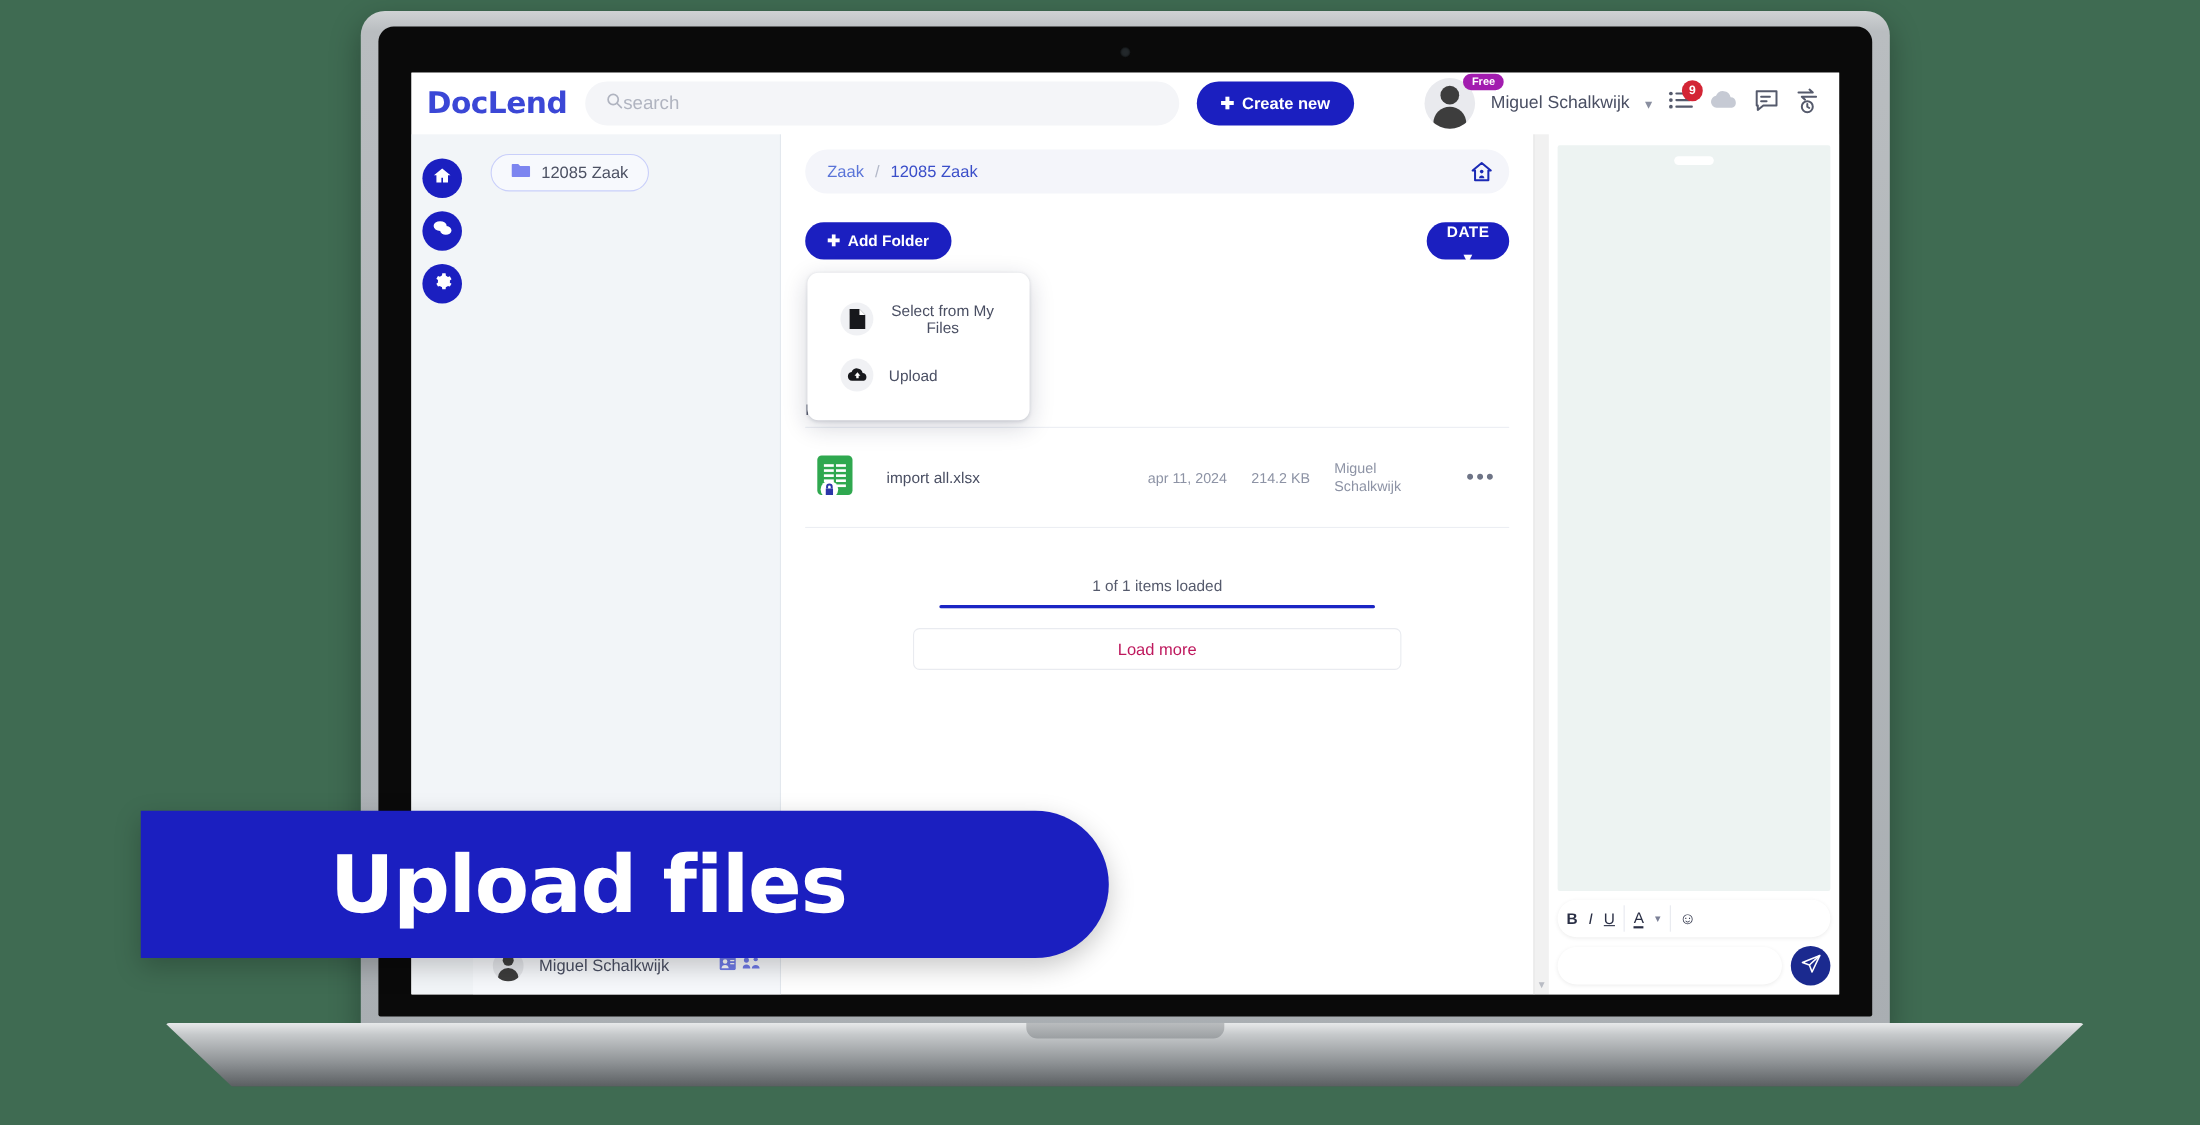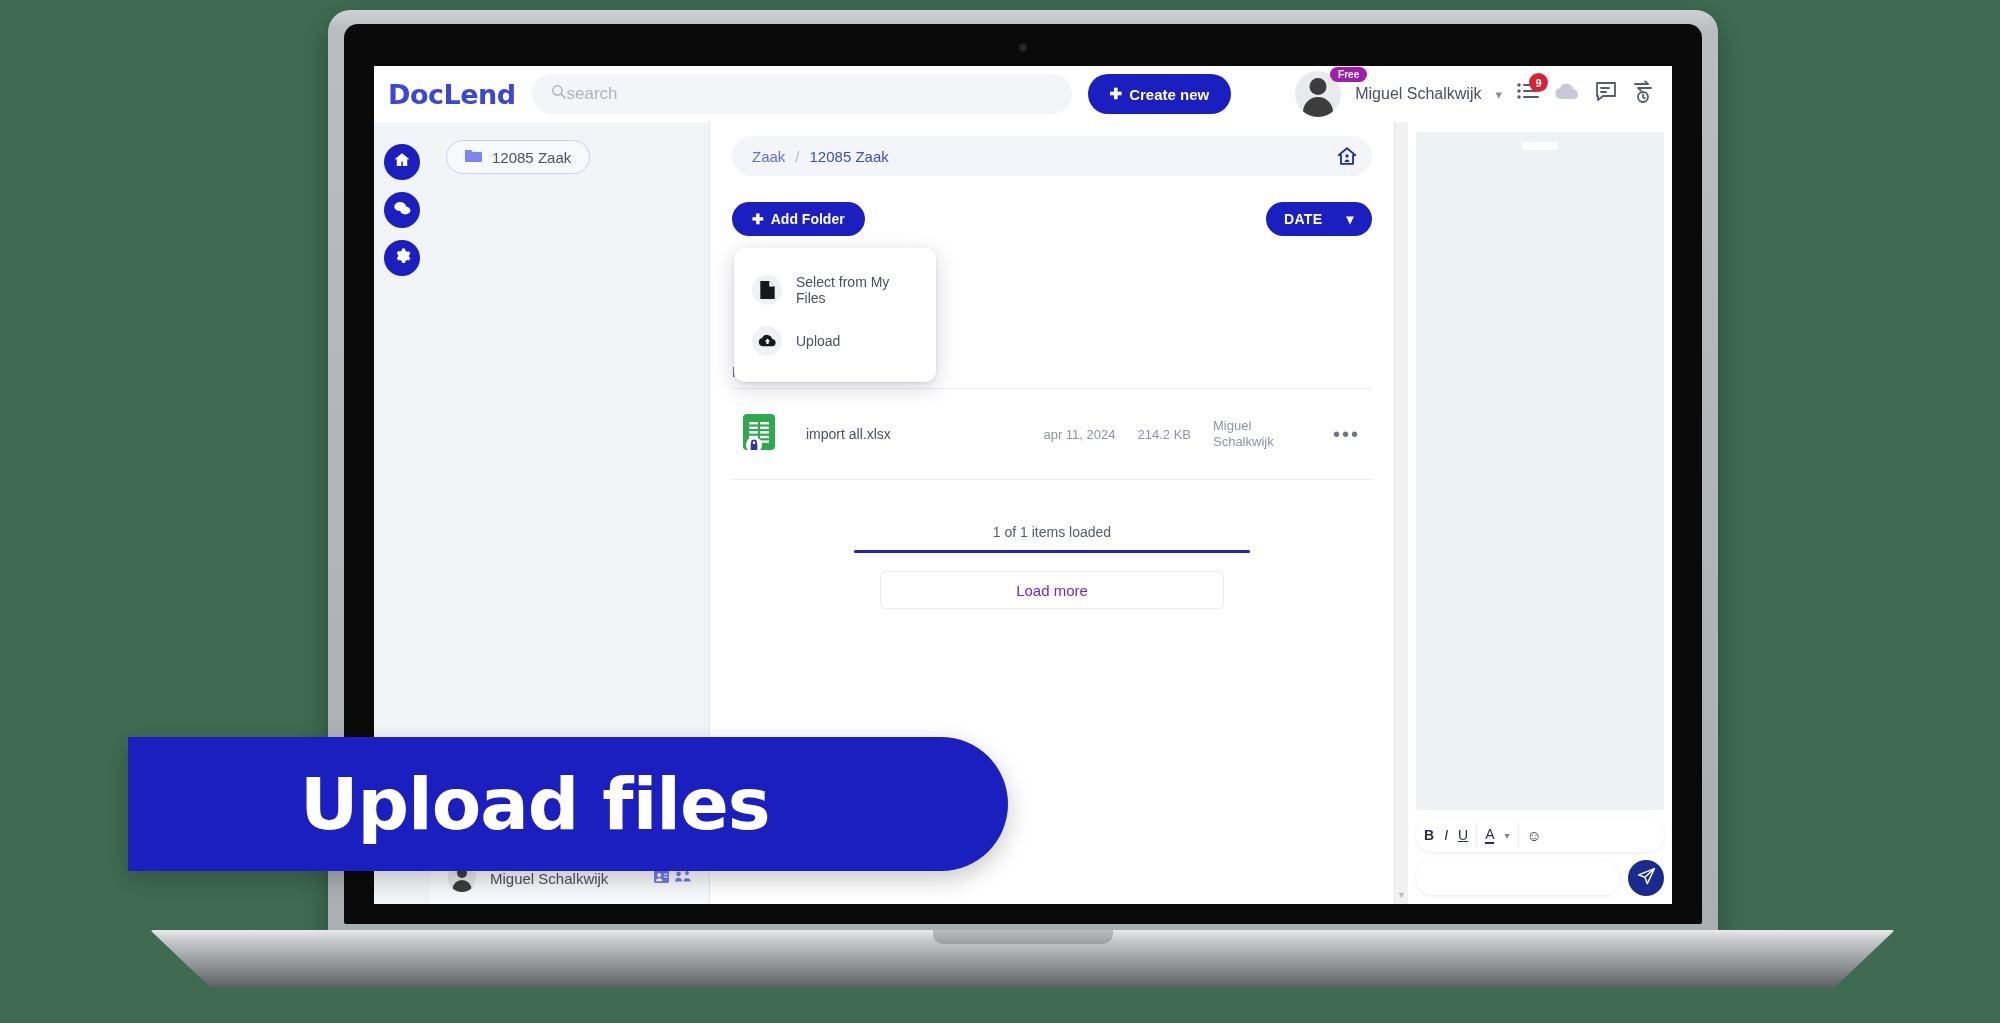--- a/index.html
+++ b/index.html
@@ -207,29 +207,30 @@
   .btn-add-files {
     background: #1b1fc0; color: #fff; border: none; cursor: pointer;
     height: 34px; padding: 0 20px; border-radius: 17px;
     font-size: 14px; font-weight: bold; display: flex; align-items: center; gap: 7px;
     font-family: "Liberation Sans", sans-serif;
   }
   .btn-date {
     margin-left: auto; background: #1b1fc0; color: #fff; border: none;
     cursor: pointer; height: 34px; padding: 0 18px; border-radius: 17px;
     font-size: 14px; font-weight: bold; letter-spacing: .4px;
-    display: flex; align-items: center; gap: 24px;
+    display: flex; align-items: center; gap: 8px;
     font-family: "Liberation Sans", sans-serif;
+    flex-direction: column;
   }
 
   .dropdown {
     position: absolute; left: 2px; top: 46px; width: 202px;
     background: #fff; border-radius: 10px;
     box-shadow: 0 6px 22px rgba(20,25,60,.18), 0 1px 3px rgba(20,25,60,.12);
-    padding: 16px 0; z-index: 20;
+    padding: 16px 12px; z-index: 20; text-align: center;
   }
   .dd-item {
     display: flex; align-items: center; gap: 14px;
     padding: 10px 18px; cursor: pointer; font-size: 14px; color: #4a4f63;
   }
   .dd-ico {
     width: 30px; height: 30px; border-radius: 50%; background: #f0f1f4;
     display: flex; align-items: center; justify-content: center; flex: 0 0 30px;
   }
 
@@ -246,22 +247,22 @@
   .file-owner { font-size: 13px; color: #8d93a5; width: 92px; line-height: 1.25; }
   .dots { color: #6e7486; font-size: 20px; letter-spacing: 2px; cursor: pointer; padding: 0 6px; }
 
   .loaded-wrap { margin-top: 44px; display: flex; flex-direction: column; align-items: center; }
   .loaded-text { font-size: 14px; color: #555a6c; }
   .progress-track {
     width: 396px; height: 3px; background: #e6e8ee; margin-top: 10px; border-radius: 2px;
   }
   .progress-fill { height: 100%; width: 100%; background: #1b25c4; border-radius: 2px; }
   .btn-load-more {
-    margin-top: 18px; width: 344px; height: 38px; border-radius: 6px;
-    border: 1px solid #e9ebf0; background: #fff; color: #6d28d9;
+    margin-top: 18px; width: 444px; height: 38px; border-radius: 6px;
+    border: 1px solid #e9ebf0; background: #fff; color: #be185d;
     font-size: 15px; cursor: default; font-family: "Liberation Sans", sans-serif;
   }
 
   
   .scroll-gutter {
     flex: 0 0 14px; background: #f1f1f1; border-left: 1px solid #e6e6e6;
     position: relative;
   }
   .scroll-arrow {
     position: absolute; bottom: 4px; left: 50%; transform: translateX(-50%);

